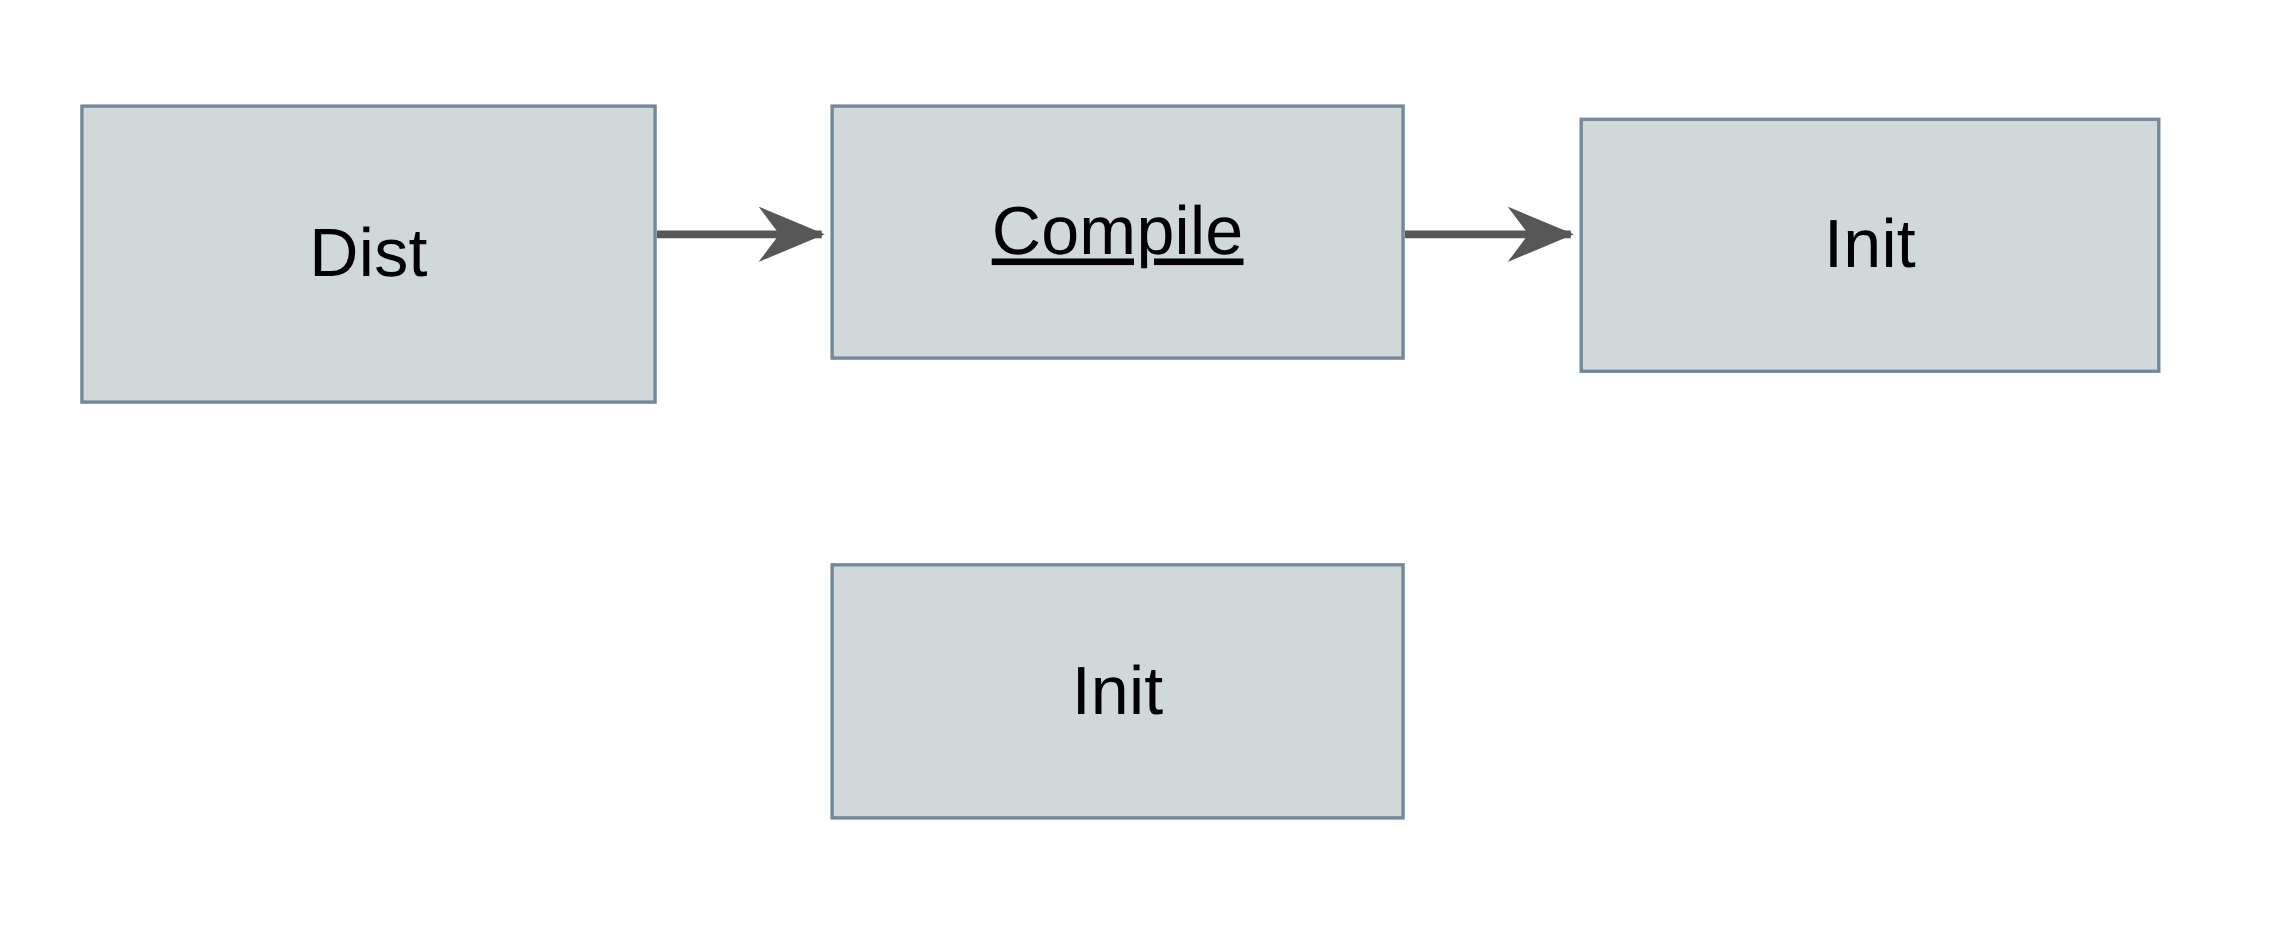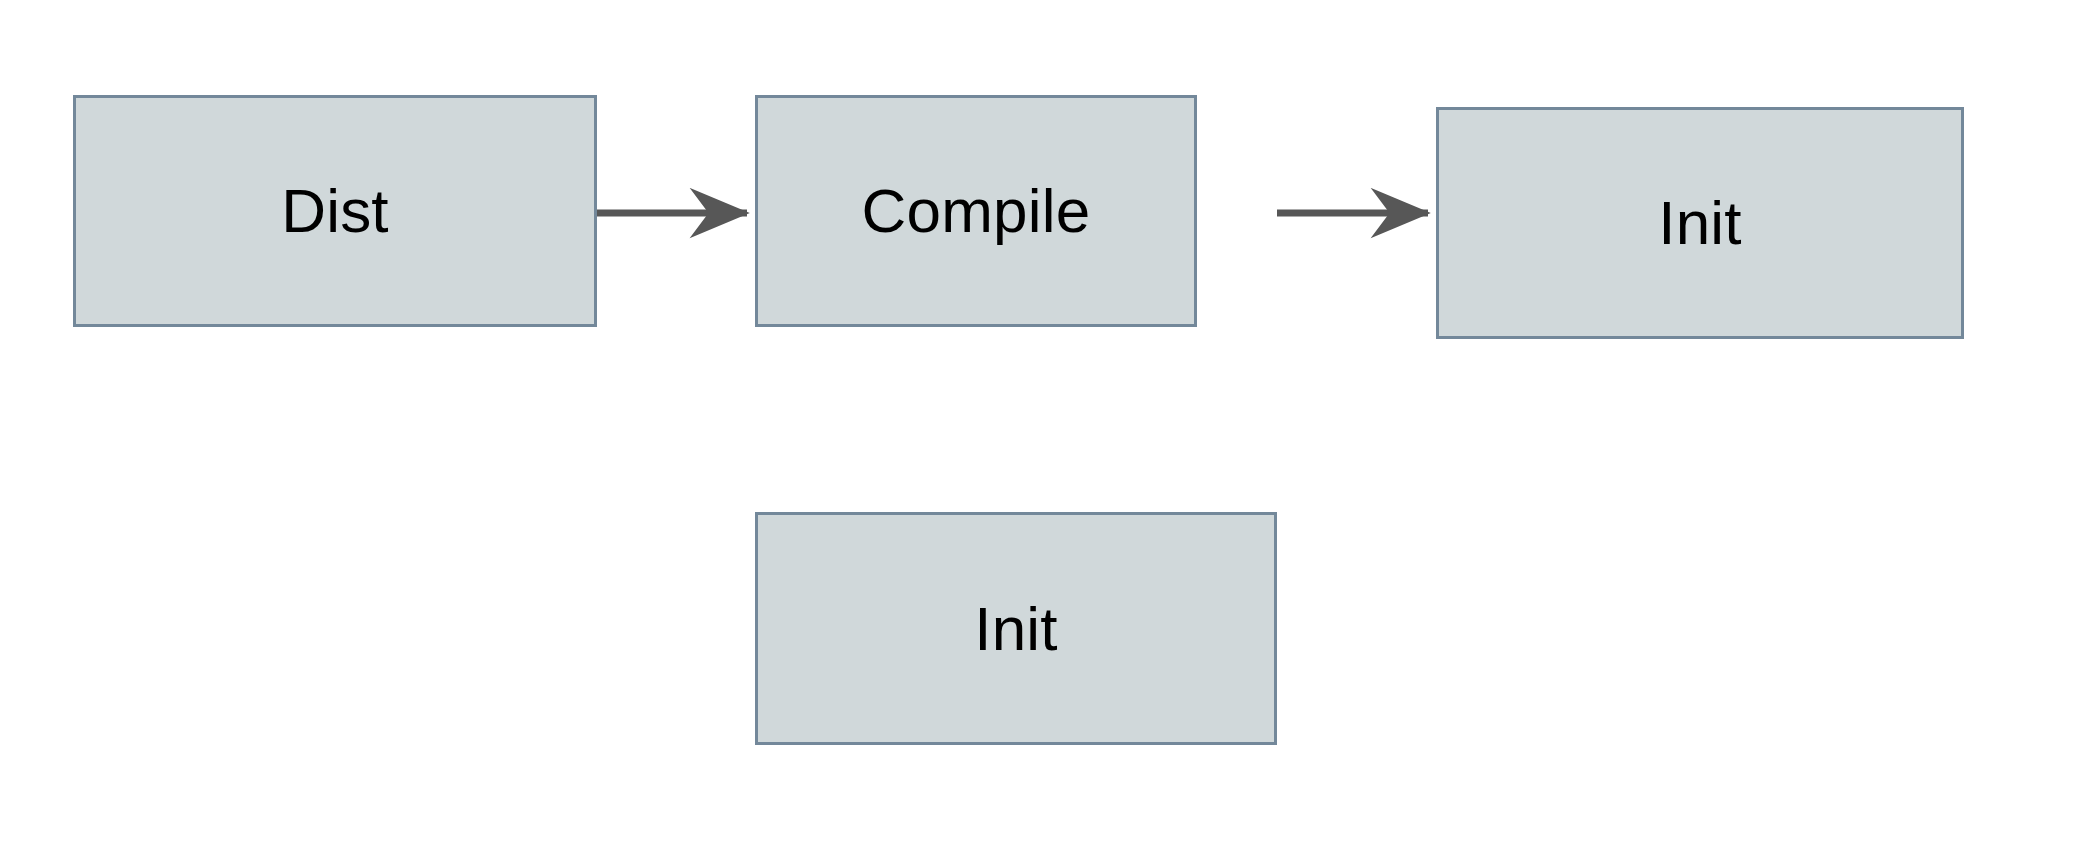--- a/index.html
+++ b/index.html
@@ -39,22 +39,22 @@
   .edge-layer {
     position: absolute;
     left: 0;
     top: 0;
     width: 2078px;
     height: 848px;
     pointer-events: none;
   }
 
   
-  #node-dist    { left: 73px;   top: 95px;  width: 524px; height: 232px; }
-  #node-compile { left: 755px;  top: 95px;  width: 442px; height: 232px; }
+  #node-dist    { left: 73px;   top: 95px;  width: 524px; height: 272px; }
+  #node-compile { left: 755px;  top: 95px;  width: 522px; height: 232px; text-decoration: underline; }
   #node-init    { left: 1436px; top: 107px;  width: 528px; height: 232px; }
   #node-clean   { left: 755px;  top: 512px; width: 522px; height: 233px; }
 </style>
 </head>
 <body>
 
 <div id="canvas">
 
   <svg class="edge-layer" viewBox="0 0 2078 848" width="2078" height="848" xmlns="http://www.w3.org/2000/svg">
     <defs>

